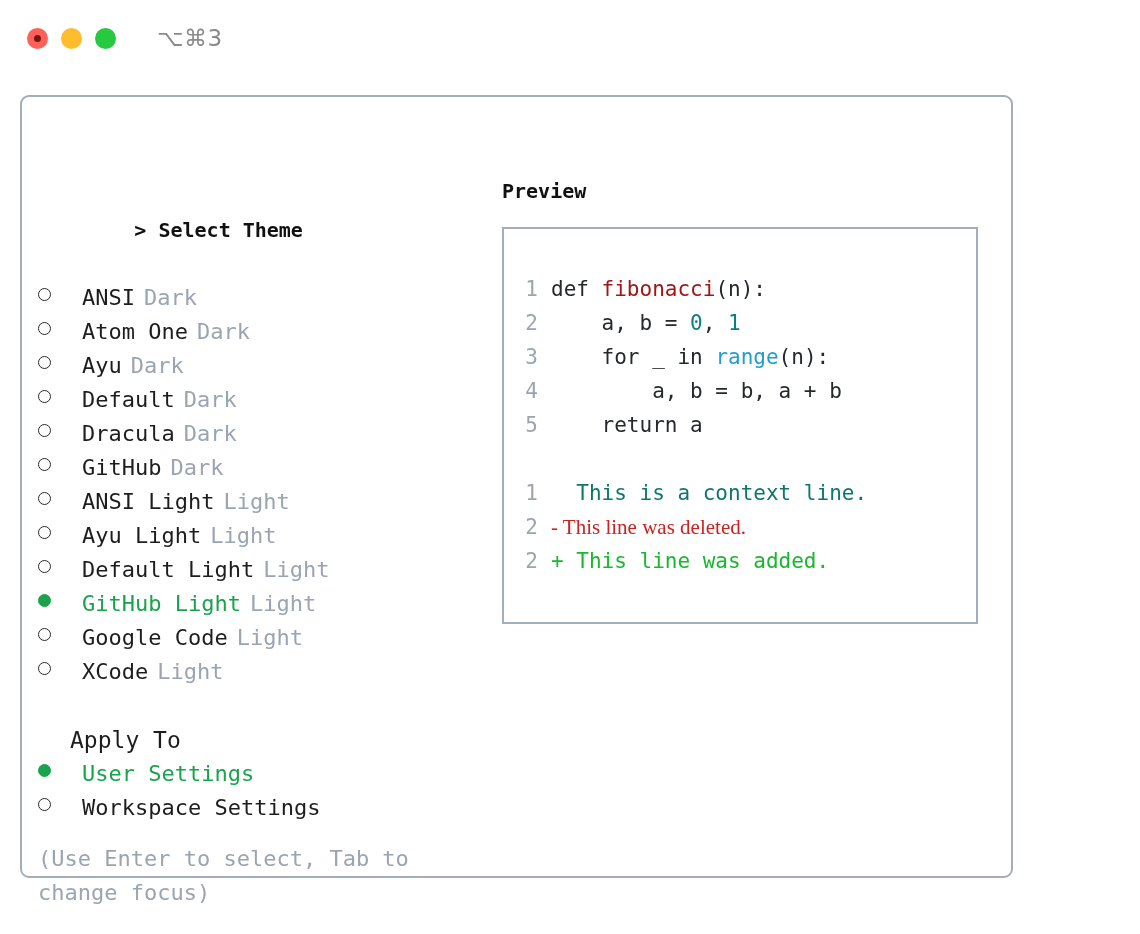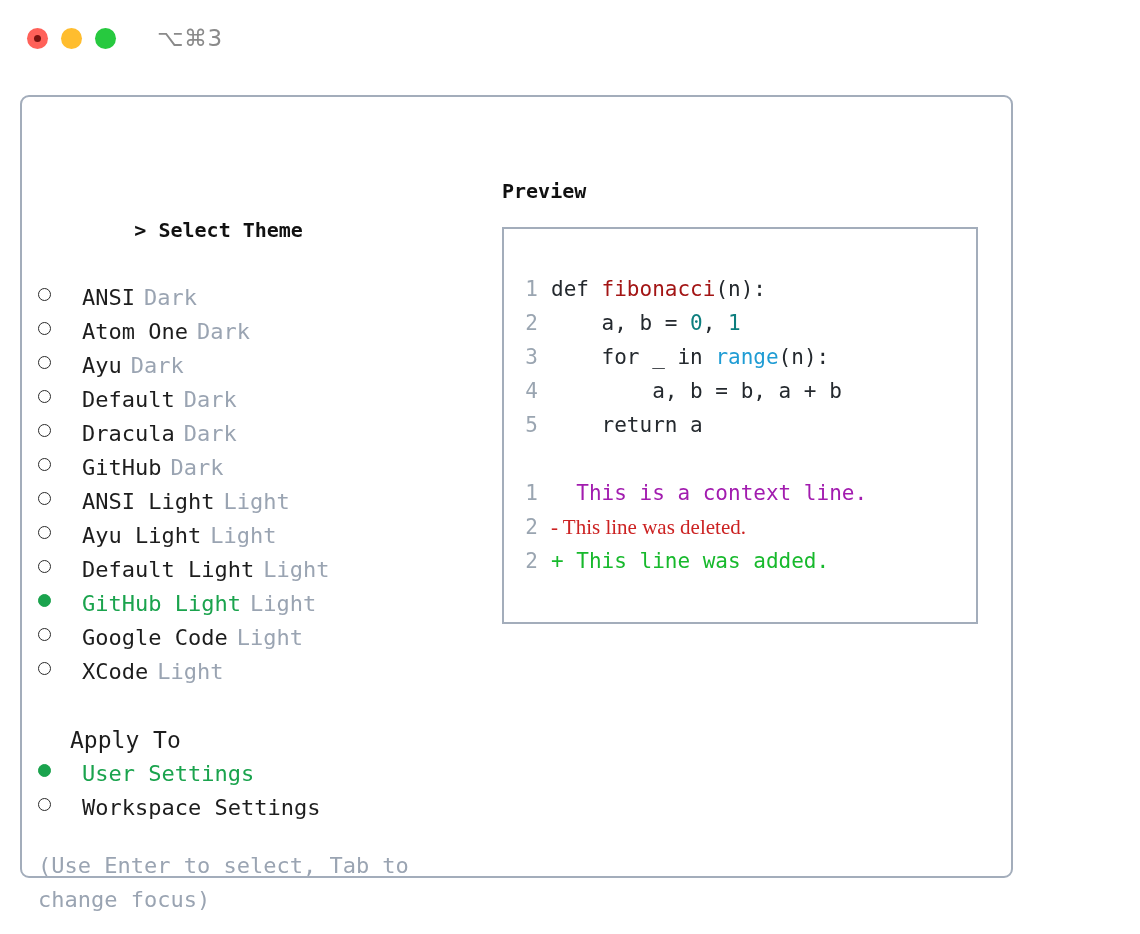--- a/index.html
+++ b/index.html
@@ -132,21 +132,21 @@
     font-size: 23px;
     color: #1d1d1d;
     line-height: 34px;
     margin-left: 32px;
     white-space: pre;
   }
 
   .spacer-row { height: 34px; }
 
   #hint-text {
-    margin-top: 24px;
+    margin-top: 17px;
     color: #9aa4b2;
     font-size: 22px;
     line-height: 34px;
     width: 400px;
   }
 
   
   #preview-column {
     position: absolute;
     left: 480px;
@@ -180,21 +180,21 @@
     min-width: 34px;
     text-align: right;
     color: #9aa5b1;
     margin-right: 13px;
   }
   .code-text { color: #24292e; }
   .tok-fn { color: #a31515; text-align: center; }
   .tok-num { color: #0d7e7e; }
   .tok-call { color: #1f9cd4; }
   .diff-gap { height: 34px; }
-  .code-line.context .code-text { color: #a21caf; }
+  .code-line.context .code-text { color: #0f766e; }
   .code-line.del .code-text { color: #cc2222; font-family: Liberation Serif, serif; }
   .code-line.add .code-text { color: #17b92c; }
 </style>
 </head>
 <body>
 
 <div id="app-window">
 
   <div id="titlebar">
     <div class="traffic-lights">

